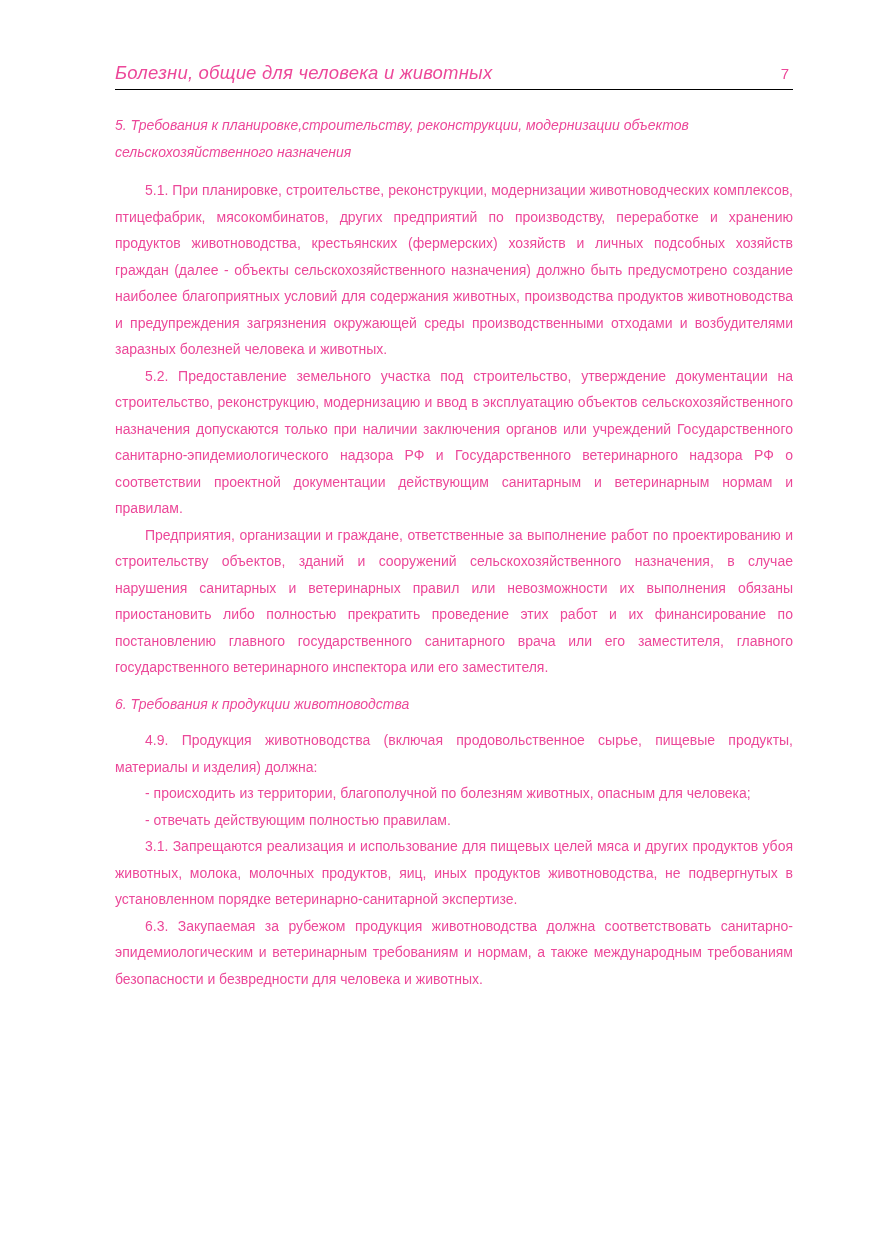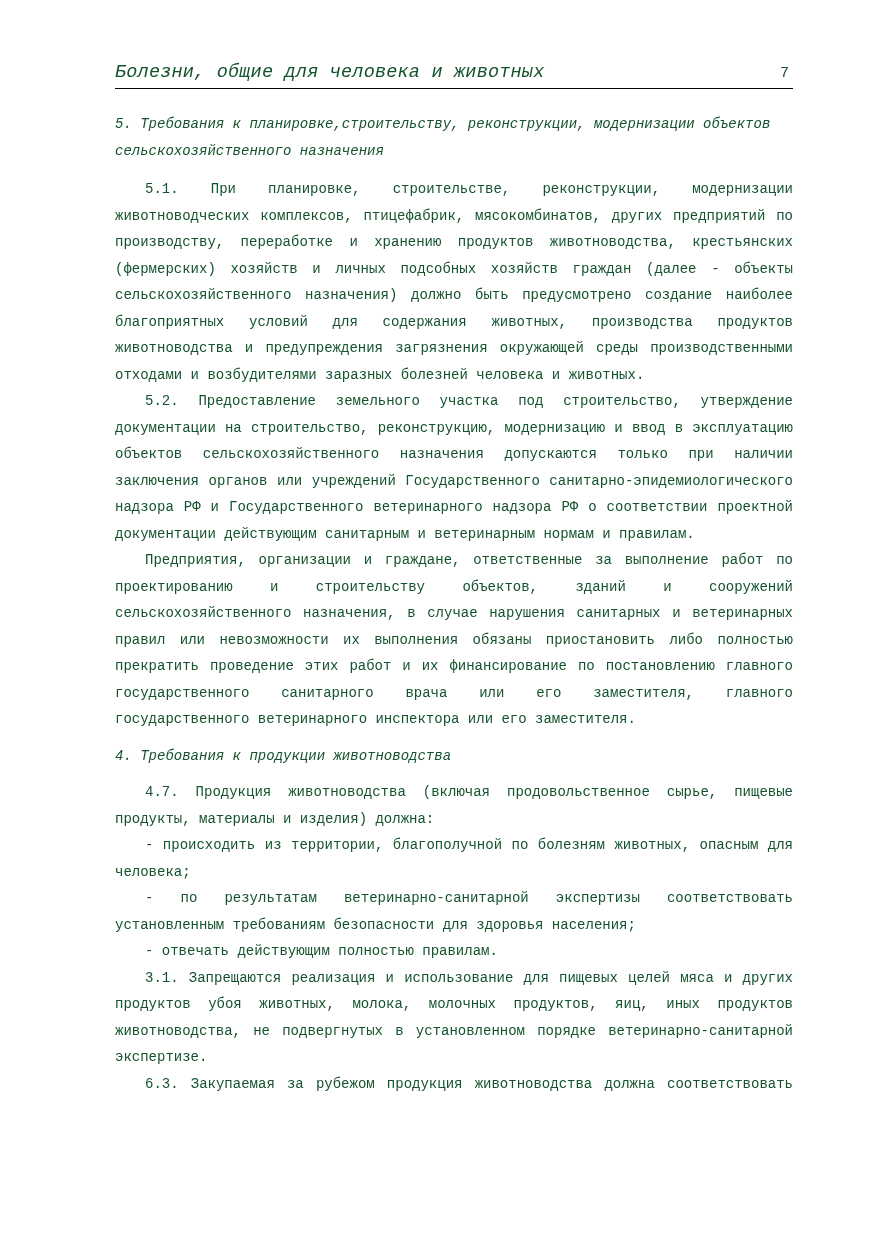--- a/index.html
+++ b/index.html
@@ -5,22 +5,22 @@
   html, body {
     margin: 0;
     padding: 0;
     background: #ffffff;
   }
   .page {
     position: relative;
     width: 876px;
     height: 1096px;
     background: #ffffff;
-    font-family: Liberation Mono, monospace;
-    color: #14532d;
+    font-family: Liberation Sans, sans-serif;
+    color: #ec4899;
     box-sizing: border-box;
     overflow: hidden;
   }
   .content {
     position: absolute;
     top: 62px;
     left: 115px;
     width: 678px;
   }
   .running-header {
@@ -75,23 +75,22 @@
       <span class="running-title">Болезни, общие для человека и животных</span>
       <span class="page-number">7</span>
     </div>
 
     <p class="section-heading first">5. Требования к планировке,строительству, реконструкции, модернизации объектов сельскохозяйственного назначения</p>
 
     <p class="body-par">5.1. При планировке, строительстве, реконструкции, модернизации животноводческих комплексов, птицефабрик, мясокомбинатов, других предприятий по производству, переработке и хранению продуктов животноводства, крестьянских (фермерских) хозяйств и личных подсобных хозяйств граждан (далее - объекты сельскохозяйственного назначения) должно быть предусмотрено создание наиболее благоприятных условий для содержания животных, производства продуктов животноводства и предупреждения загрязнения окружающей среды производственными отходами и возбудителями заразных болезней человека и животных.</p>
     <p class="body-par">5.2. Предоставление земельного участка под строительство, утверждение документации на строительство, реконструкцию, модернизацию и ввод в эксплуатацию объектов сельскохозяйственного назначения допускаются только при наличии заключения органов или учреждений Государственного санитарно-эпидемиологического надзора РФ и Государственного ветеринарного надзора РФ о соответствии проектной документации действующим санитарным и ветеринарным нормам и правилам.</p>
     <p class="body-par">Предприятия, организации и граждане, ответственные за выполнение работ по проектированию и строительству объектов, зданий и сооружений сельскохозяйственного назначения, в случае нарушения санитарных и ветеринарных правил или невозможности их выполнения обязаны приостановить либо полностью прекратить проведение этих работ и их финансирование по постановлению главного государственного санитарного врача или его заместителя, главного государственного ветеринарного инспектора или его заместителя.</p>
 
-    <p class="section-heading">4. Требования к продукции животноводства</p>
+    <p class="section-heading">6. Требования к продукции животноводства</p>
 
-    <p class="body-par">4.7. Продукция животноводства (включая продовольственное сырье, пищевые продукты, материалы и изделия) должна:</p>
+    <p class="body-par">4.9. Продукция животноводства (включая продовольственное сырье, пищевые продукты, материалы и изделия) должна:</p>
     <p class="dash-item">- происходить из территории, благополучной по болезням животных, опасным для человека;</p>
-    <p class="dash-item">- по результатам ветеринарно-санитарной экспертизы соответствовать установленным требованиям безопасности для здоровья населения;</p>
     <p class="dash-item">- отвечать действующим полностью правилам.</p>
     <p class="body-par">3.1. Запрещаются реализация и использование для пищевых целей мяса и других продуктов убоя животных, молока, молочных продуктов, яиц, иных продуктов животноводства, не подвергнутых в установленном порядке ветеринарно-санитарной экспертизе.</p>
     <p class="body-par">6.3. Закупаемая за рубежом продукция животноводства должна соответствовать санитарно-эпидемиологическим и ветеринарным требованиям и нормам, а также международным требованиям безопасности и безвредности для человека и животных.</p>
 
   </div>
 </div>
 
 </body></html>

